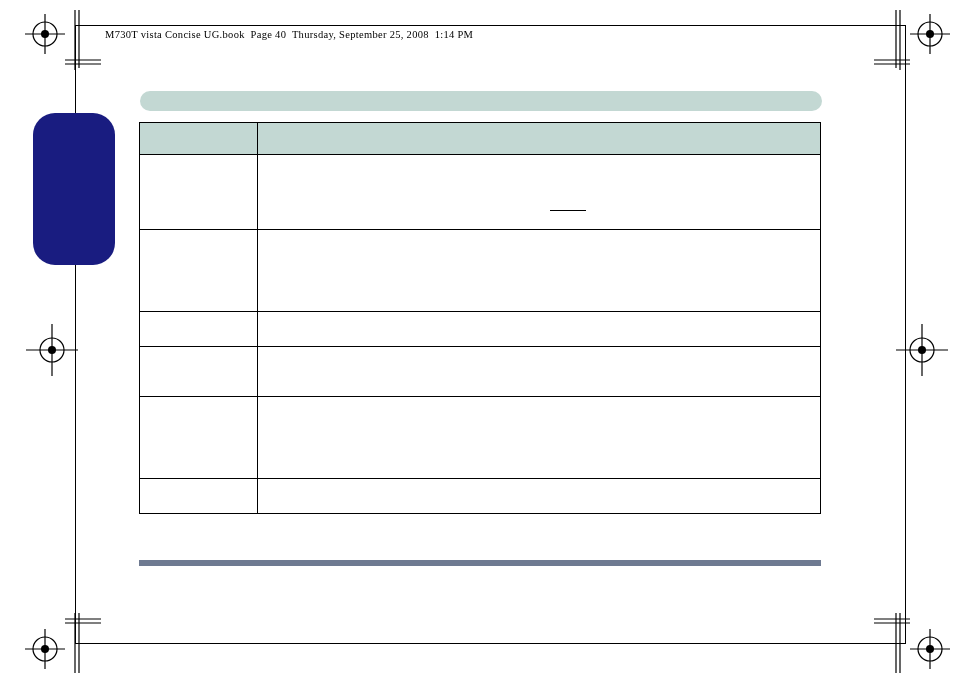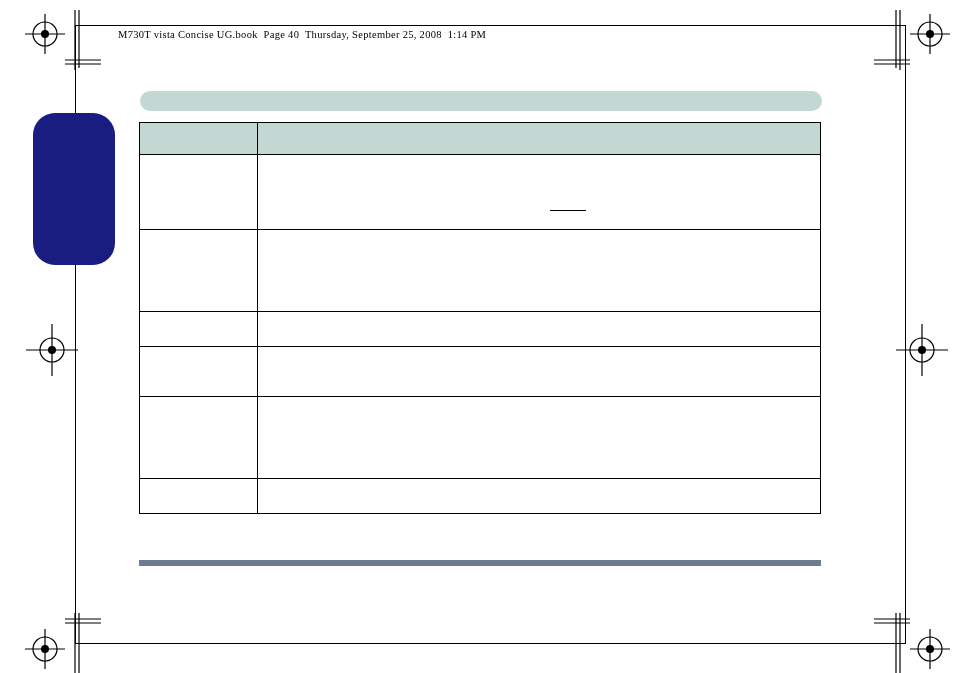--- a/index.html
+++ b/index.html
@@ -5,21 +5,21 @@
   html,body{margin:0;padding:0;background:#fff;font-family:"Times New Roman",serif}
   #stage{position:relative;width:954px;height:673px;overflow:hidden}
 
   
   .frame-top,.frame-bottom{position:absolute;left:75px;right:48px;height:0;border-top:1px solid #000}
   .frame-left,.frame-right{position:absolute;top:25px;bottom:29px;width:0;border-left:1px solid #000}
   .frame-top{top:25px}.frame-bottom{bottom:29px}
   .frame-left{left:75px}.frame-right{right:48px}
 
   
-  #hdr{position:absolute;left:118px;top:29px;font-size:10.5px;letter-spacing:.3px;color:#000;white-space:pre}
+  #hdr{position:absolute;left:105px;top:29px;font-size:10.5px;letter-spacing:.3px;color:#000;white-space:pre}
 
   
   #pill{position:absolute;left:140px;top:91px;width:682px;height:20px;background:#C3D8D3;border-radius:10px}
 
   
   #tab{position:absolute;left:33px;top:113px;width:82px;height:152px;background:#191C80;border-radius:22px}
 
   
   #tbl{position:absolute;left:139px;top:122px;width:682px;border-collapse:collapse;table-layout:fixed}
   #tbl td{border:1px solid #000;padding:0}

